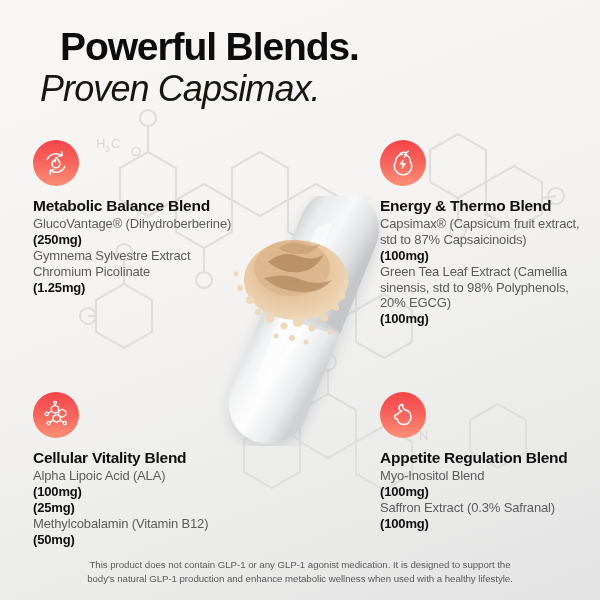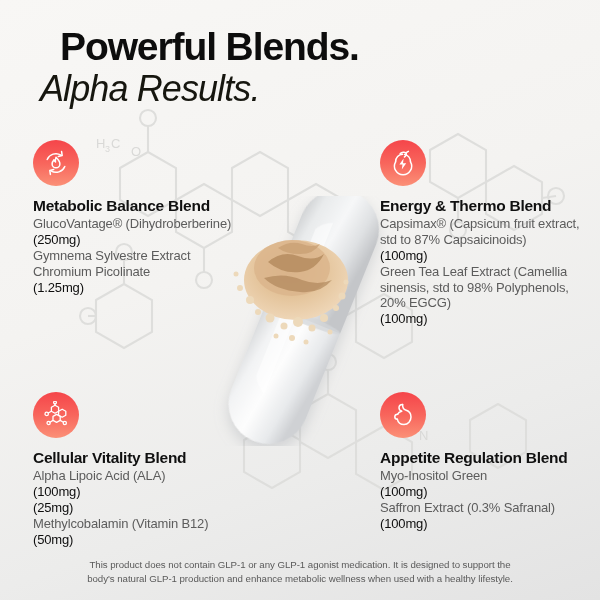--- a/index.html
+++ b/index.html
@@ -98,21 +98,21 @@
     margin-bottom: 1px;
   }
   .ingredient {
     font-size: 13px;
     color: #5c5c5c;
     line-height: 1.21;
     letter-spacing: -0.15px;
   }
   .dose {
     font-size: 13px;
-    font-weight: normal;
+    font-weight: bold;
     color: #0e0e0e;
     line-height: 1.24;
     letter-spacing: -0.15px;
     margin-bottom: 0px;
   }
 
   
   .footer {
     position: absolute;
     left: 0;
@@ -230,21 +230,21 @@
         <circle cx="80" cy="140" r="2.5"></circle>
           <circle cx="134" cy="136" r="2.5"></circle>
         <circle cx="150" cy="86" r="2.5"></circle>
           <circle cx="40" cy="78" r="2.5"></circle>
       </g>
     </g>
   </svg>
 
   <div class="title-block">
     <div class="title-line1">Powerful Blends.</div>
-    <div class="title-line2">Alpha Results.</div>
+    <div class="title-line2">Proven Capsimax.</div>
   </div>
 
   <div class="blend blend-left blend-top">
     <div class="icon-badge">
       <svg width="28" height="28" viewBox="0 0 28 28" fill="none" stroke="#ffffff" stroke-width="1.5" stroke-linecap="round" stroke-linejoin="round">
         <path d="M5.2,10.5 A9.4,9.4 0 0 1 19,6.2"></path>
         <polyline points="19.6,2.6 20.2,6.6 16.3,7.4"></polyline>
         <path d="M22.8,17.5 A9.4,9.4 0 0 1 9,21.8"></path>
         <polyline points="8.4,25.4 7.8,21.4 11.7,20.6"></polyline>
         <path d="M14,8.2 c2.6,2.6 3.9,4.6 3.9,6.7 a3.9,3.9 0 0 1 -7.8,0 c0,-1.5 0.8,-2.8 1.9,-4.1 c0.3,1.1 0.9,1.8 1.5,2.2 c-0.2,-1.8 0,-3.4 0.5,-4.8 Z"></path>
@@ -303,21 +303,21 @@
   <div class="blend blend-right blend-bot-r">
     <div class="icon-badge">
       <svg width="28" height="28" viewBox="0 0 28 28" fill="none" stroke="#ffffff" stroke-width="1.5" stroke-linecap="round" stroke-linejoin="round">
         <path d="M13.6,3.4 c0,3.4 0.6,5 3,5.6 c3.4,0.9 5.4,3.6 5.4,7.1 c0,3.8 -2.9,7.4 -7,7.4 c-3.6,0 -6,-2.2 -6.6,-5.2"></path>
         <path d="M13.6,3.4 c-2.2,0 -3.6,1.3 -3.6,3.4 c0,1.8 1,2.8 2.6,3.4"></path>
         <path d="M8.4,18.3 c-1.6,0 -2.6,-1.1 -2.6,-2.5 c0,-1.6 1.2,-2.6 2.9,-2.6"></path>
         <path d="M12.6,10.2 c-2,0.6 -3.4,1.8 -3.9,3"></path>
       </svg>
     </div>
     <div class="blend-name">Appetite Regulation Blend</div>
-    <div class="ingredient">Myo-Inositol Green</div>
+    <div class="ingredient">Myo-Inositol Blend</div>
     <div class="dose">(100mg)</div>
     <div class="ingredient">Saffron Extract (0.3% Safranal)</div>
     <div class="dose">(100mg)</div>
   </div>
 
   <div class="footer">
     <div class="footer-line">This product does not contain GLP-1 or any GLP-1 agonist medication. It is designed to support the</div>
     <div class="footer-line">body's natural GLP-1 production and enhance metabolic wellness when used with a healthy lifestyle.</div>
   </div>
 

